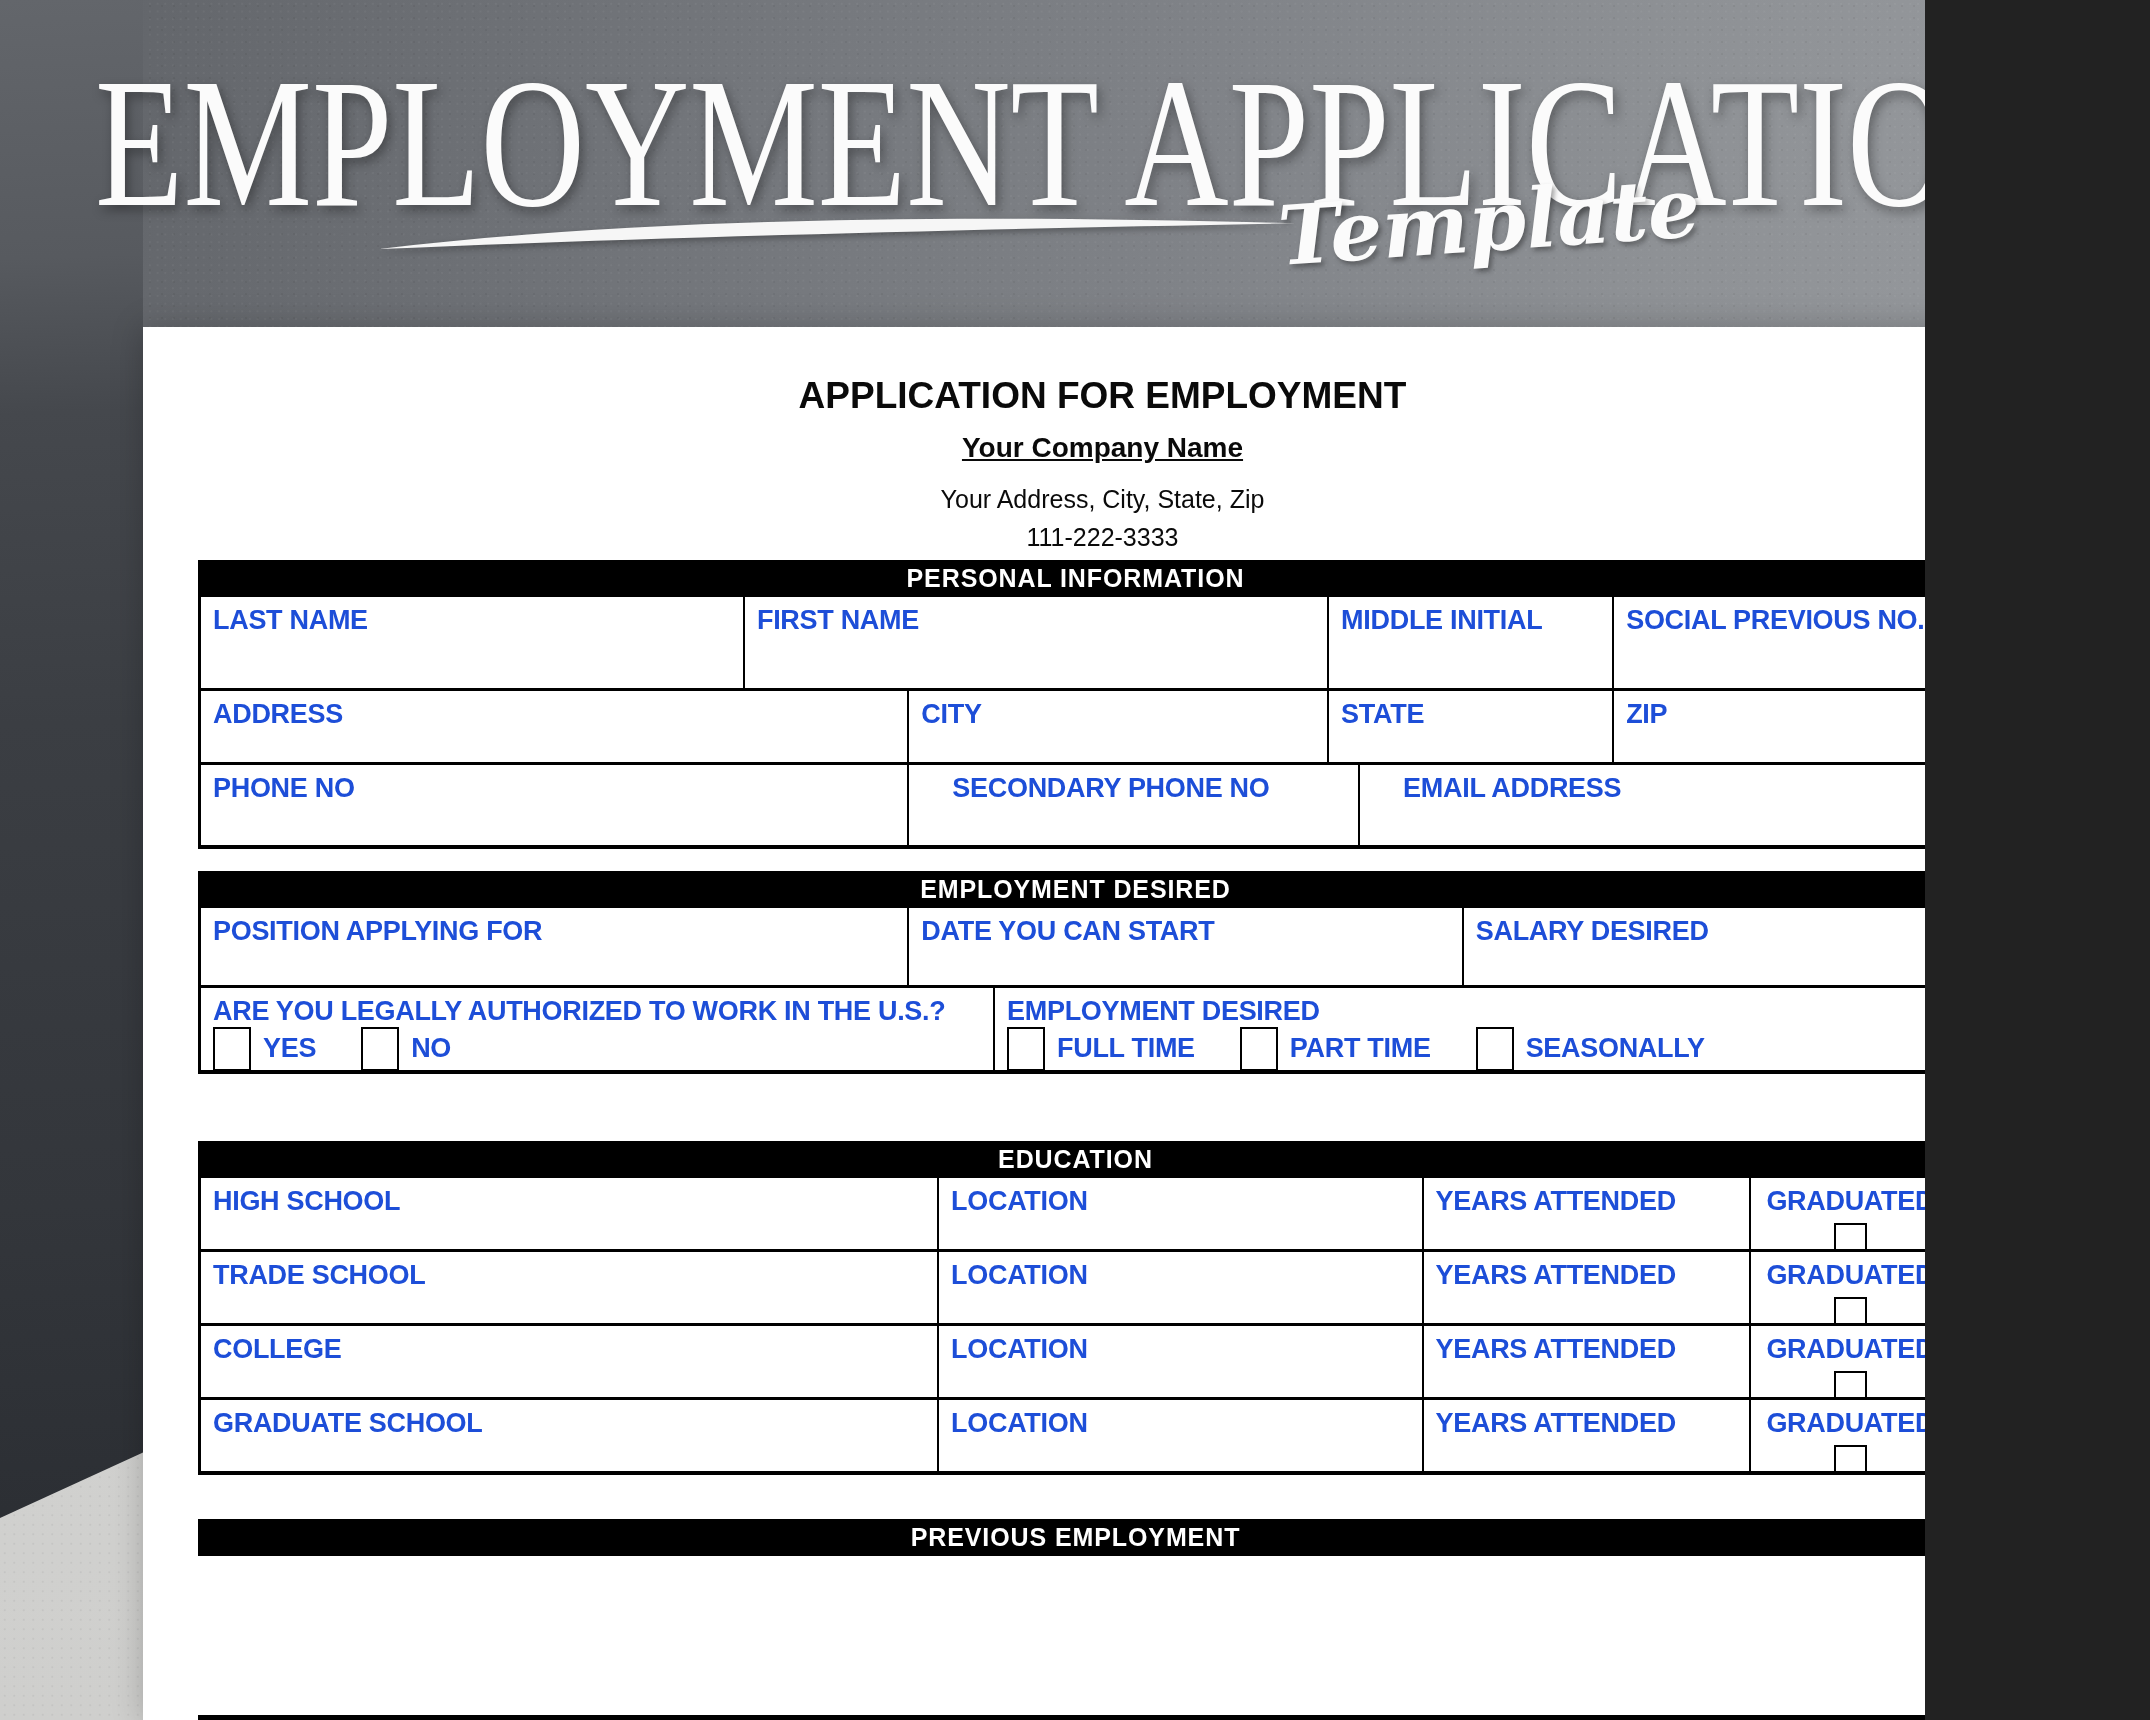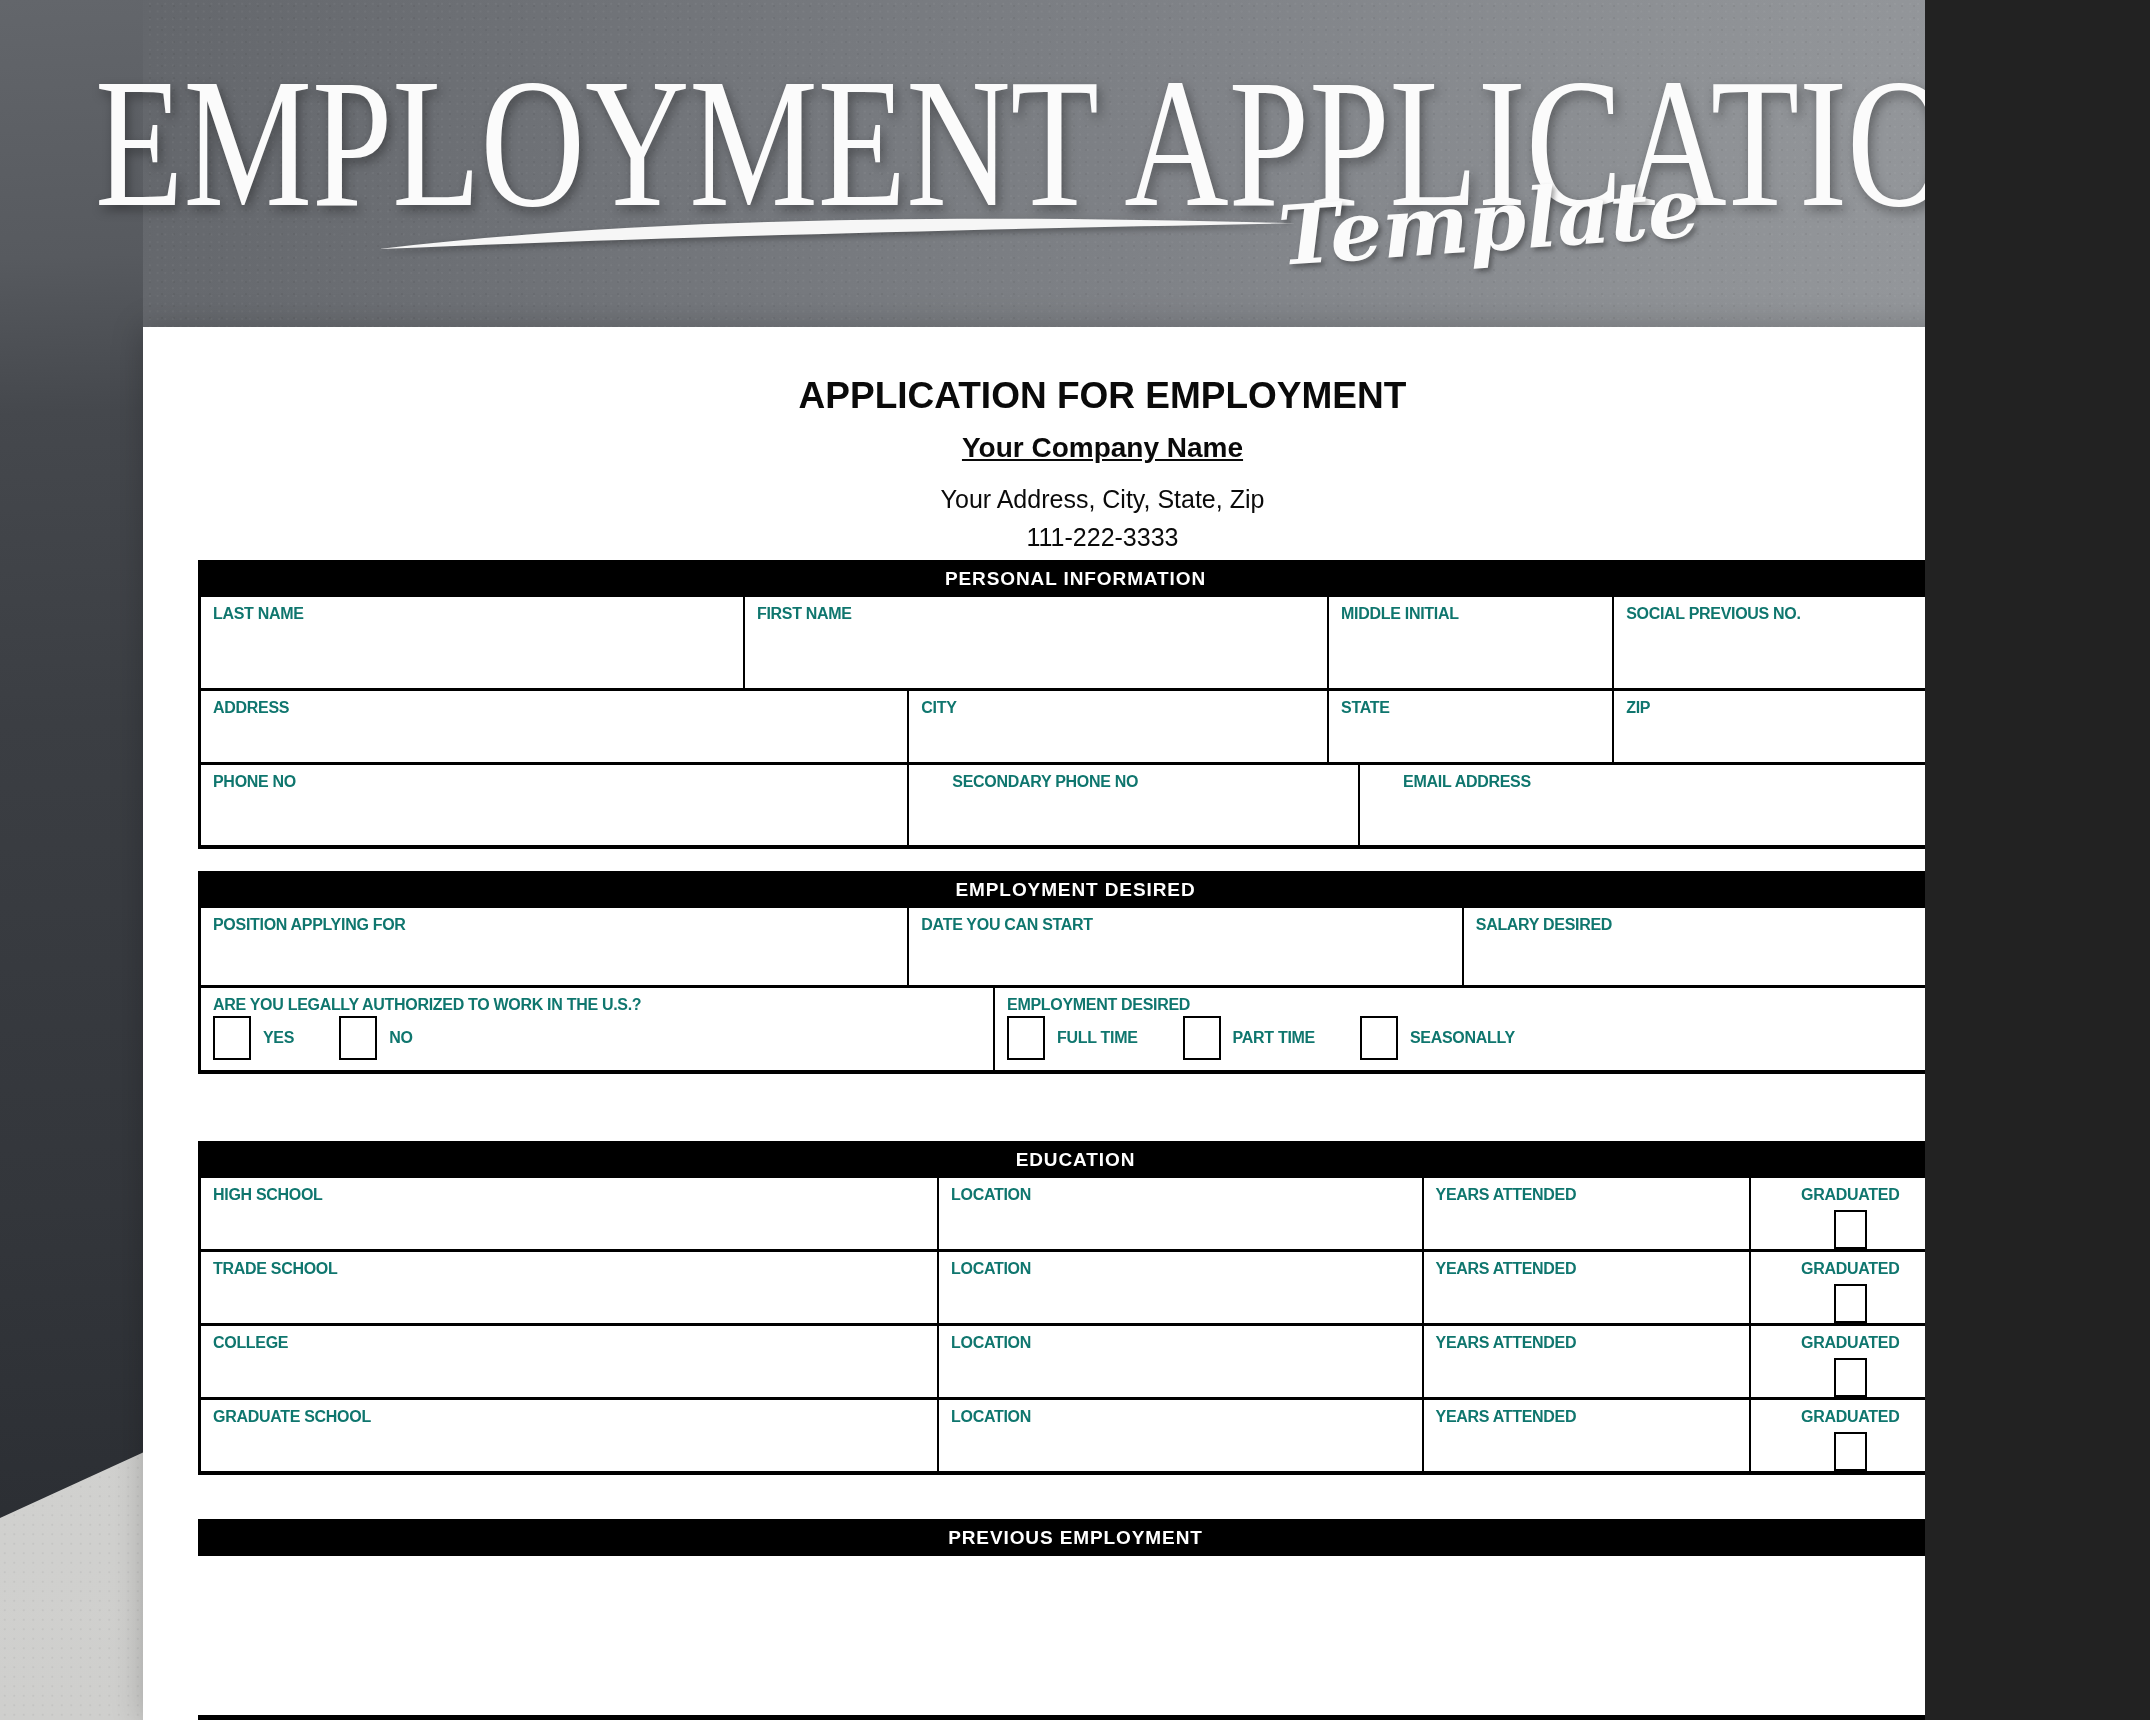--- a/index.html
+++ b/index.html
@@ -38,27 +38,27 @@
   
   .paper{position:absolute;left:143px;top:327px;width:1869px;height:1394px;
     background:#ffffff;overflow:hidden;box-shadow:0 0 30px rgba(0,0,0,0.22);}
   .doc-head{position:absolute;top:48px;left:0;width:100%;text-align:center;color:#0a0a0a;padding-left:25px;}
   .doc-title{font-size:37px;font-weight:bold;line-height:41px;margin:0;}
   .doc-company{font-size:28px;font-weight:bold;line-height:40px;margin:12px;text-decoration:underline;}
   .doc-line{font-size:25px;line-height:38px;margin:0;}
   
   .section{position:absolute;left:55px;width:1755px;}
   .sec-bar{height:37px;background:#000;color:#fff;display:flex;align-items:center;
-    justify-content:center;font-size:19px;font-weight:bold;letter-spacing:0.9px;}
+    justify-content:center;font-size:25px;font-weight:bold;letter-spacing:0.9px;}
   .tbl{border-left:3.4px solid #000;border-right:3.4px solid #000;border-bottom:4.3px solid #000;
     background:#fff;}
   .row{display:grid;border-bottom:3.4px solid #000;}
   .row:last-child{border-bottom:none;}
   .cell{border-right:2.6px solid #000;padding:7.7px 12px 0 12px;font-weight:bold;
-    font-size:16px;color:#0f766e;letter-spacing:-0.3px;overflow:hidden;}
+    font-size:27px;color:#1d4ed8;letter-spacing:-0.3px;overflow:hidden;}
   .cell:last-child{border-right:none;}
   .cell.center{text-align:center;padding-left:3.4px;padding-right:3.4px;}
   .cell.flexcol{display:flex;flex-direction:column;justify-content:space-between;
     padding-bottom:10.3px;}
   .cb-line{display:flex;align-items:center;}
   .cb-item{display:flex;align-items:center;margin-right:45px;}
   .cb{width:34px;height:40px;border:2.6px solid #000;background:#fff;margin-right:12px;}
   .cb.sm{width:29px;height:35px;margin:6px auto 0 auto;}
   .h106{height:91px;} .h82{height:71px;} .h93{height:80px;gap:31px;} .h90{height:77px;}
   .h95{height:82px;} .h83{height:71px;}

